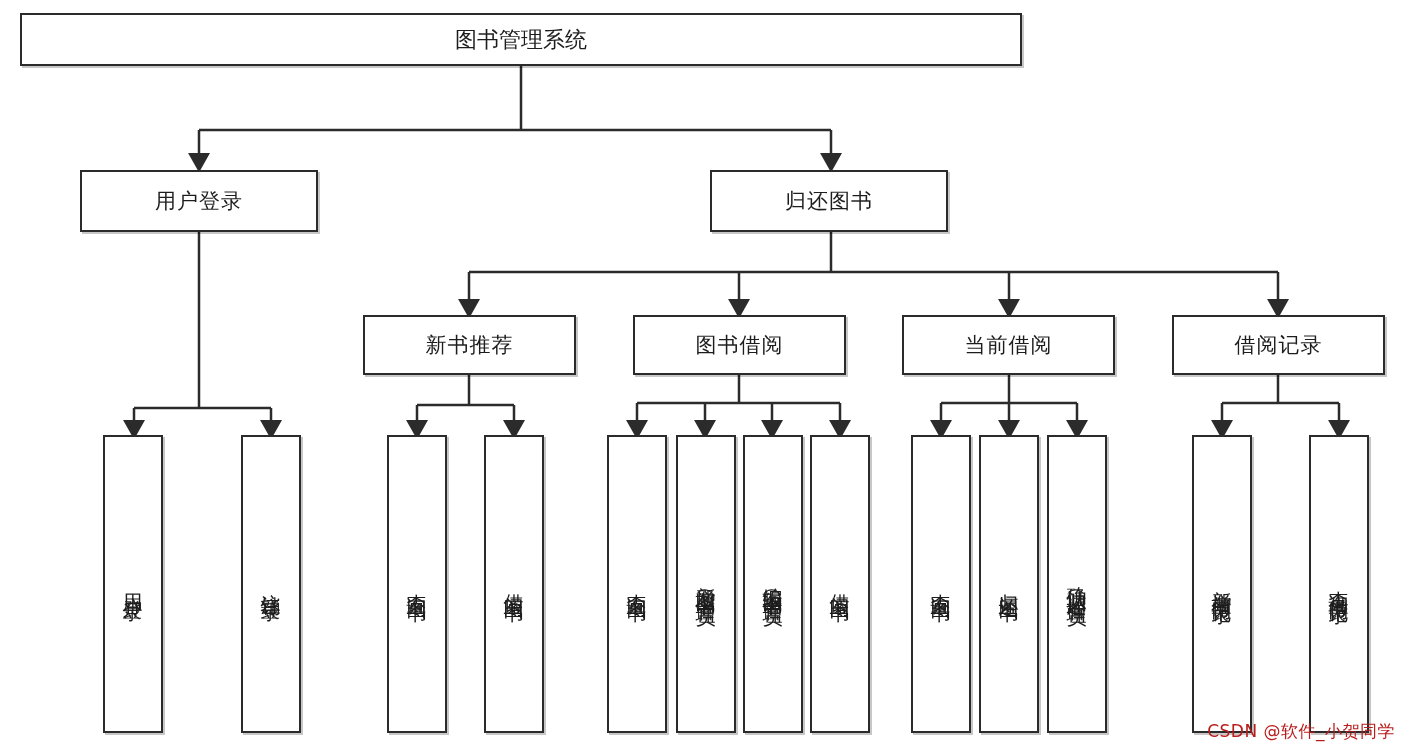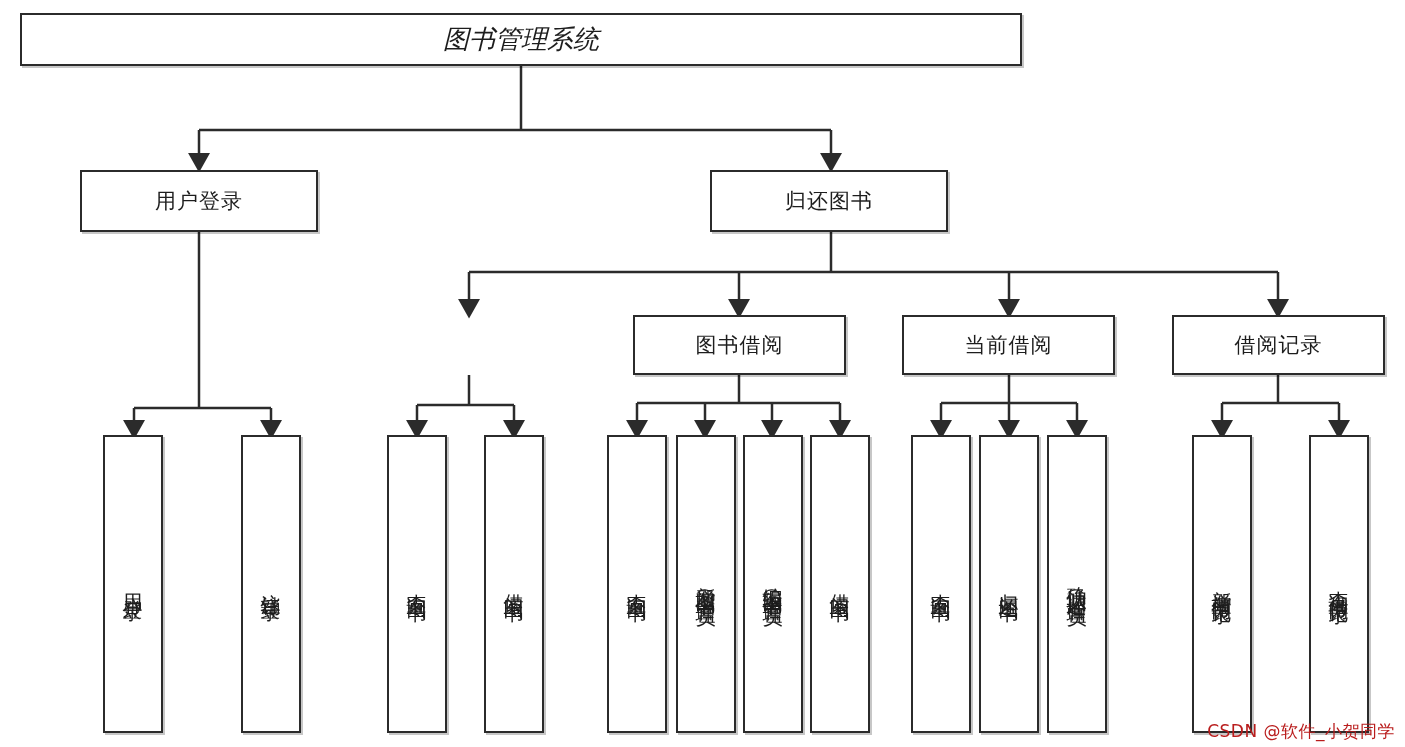--- a/index.html
+++ b/index.html
@@ -34,22 +34,21 @@
     display: flex;
     align-items: center;
     justify-content: center;
     color: #1d1d1d;
   }
   .node.horiz {
     font-size: 21px;
     letter-spacing: 1px;
   }
   .node.root {
-    font-size: 26px;
-    font-style: italic;
+    font-size: 22px;
   }
   .node.vert {
     writing-mode: vertical-rl;
     text-orientation: upright;
     font-size: 20px;
     letter-spacing: 3px;
     line-height: 1;
     padding-top: 4px;
     padding-bottom: 4px;
     white-space: nowrap;
@@ -128,20 +127,23 @@
     <span>图书管理系统</span>
   </div>
 
   <div class="node horiz" style="left:80px; top:170px; width:238px; height:62px;">
     <span>用户登录</span>
   </div>
   <div class="node horiz" style="left:710px; top:170px; width:238px; height:62px;">
     <span>归还图书</span>
   </div>
 
+  <div class="node horiz" style="left:363px; top:315px; width:213px; height:60px;">
+    <span>新书推荐</span>
+  </div>
   <div class="node horiz" style="left:633px; top:315px; width:213px; height:60px;text-align:right;">
     <span>图书借阅</span>
   </div>
   <div class="node horiz" style="left:902px; top:315px; width:213px; height:60px;">
     <span>当前借阅</span>
   </div>
   <div class="node horiz" style="left:1172px; top:315px; width:213px; height:60px;">
     <span>借阅记录</span>
   </div>
 

